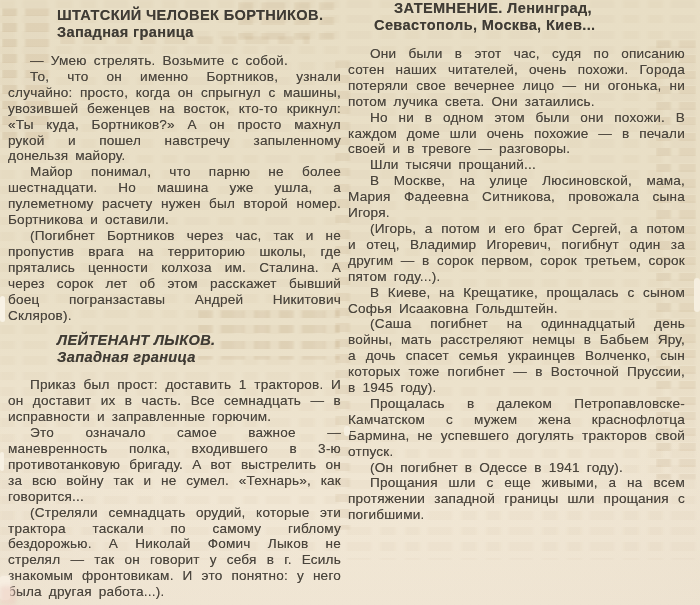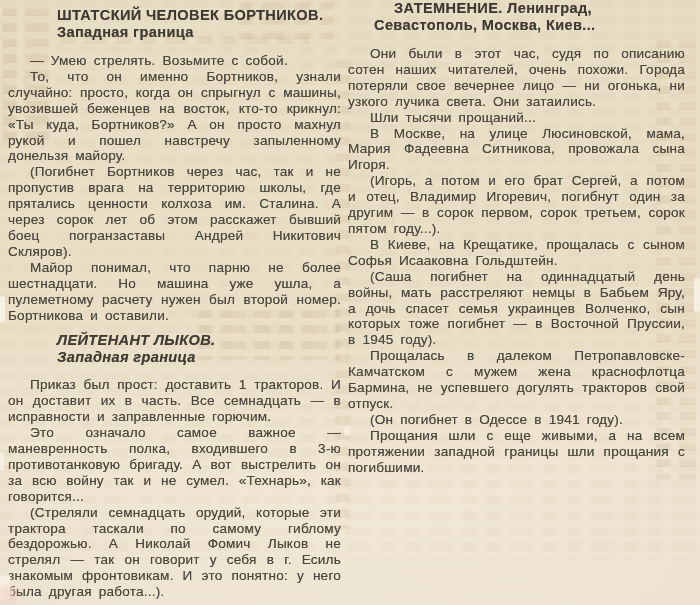--- a/index.html
+++ b/index.html
@@ -81,42 +81,43 @@
   <div class="ghost g6"></div>
 
   <div class="col col-left">
     <section>
       <div class="sec-head">
         <h2 class="title">ШТАТСКИЙ ЧЕЛОВЕК БОРТНИКОВ.</h2>
         <h3 class="subtitle">Западная граница</h3>
       </div>
       <p class="para">— Умею стрелять. Возьмите с собой.</p>
       <p class="para">То, что он именно Бортников, узнали случайно: просто, когда он спрыгнул с машины, увозившей беженцев на восток, кто-то крикнул: «Ты куда, Бортников?» А он просто махнул рукой и пошел навстречу запыленному донельзя майору.</p>
+      <p class="para">Майор понимал, что парню не более шестнадцати. Но машина уже ушла, а пулеметному расчету нужен был второй номер. Бортникова и оставили.</p>
       <p class="para">(Погибнет Бортников через час, так и не пропустив врага на территорию школы, где прятались ценности колхоза им. Сталина. А через сорок лет об этом расскажет бывший боец погранзаставы Андрей Никитович Скляров).</p>
-      <p class="para">Майор понимал, что парню не более шестнадцати. Но машина уже ушла, а пулеметному расчету нужен был второй номер. Бортникова и оставили.</p>
     </section>
 
     <section>
       <div class="sec-head second">
         <h2 class="title">ЛЕЙТЕНАНТ ЛЫКОВ.</h2>
         <h3 class="subtitle">Западная граница</h3>
       </div>
       <p class="para">Приказ был прост: доставить 1 тракторов. И он доставит их в часть. Все семнадцать — в исправности и заправленные горючим.</p>
       <p class="para">Это означало самое важное — маневренность полка, входившего в 3-ю противотанковую бригаду. А вот выстрелить он за всю войну так и не сумел. «Технарь», как говорится...</p>
       <p class="para">(Стреляли семнадцать орудий, которые эти трактора таскали по самому гиблому бездорожью. А Николай Фомич Лыков не стрелял — так он говорит у себя в г. Есиль знакомым фронтовикам. И это понятно: у него была другая работа...).</p>
     </section>
   </div>
 
   <div class="col col-right">
     <section>
       <div class="sec-head">
         <h2 class="title first-line">ЗАТЕМНЕНИЕ. Ленинград,</h2>
         <h2 class="title">Севастополь, Москва, Киев...</h2>
       </div>
-      <p class="para">Они были в этот час, судя по описанию сотен наших читателей, очень похожи. Города потеряли свое вечернее лицо — ни огонька, ни узкого лучика света. Они затаились.</p>
+      <p class="para">Они были в этот час, судя по описанию сотен наших читателей, очень похожи. Города потеряли свое вечернее лицо — ни огонька, ни потом лучика света. Они затаились.</p>
+      <p class="para">Но ни в одном этом были они похожи. В каждом доме шли очень похожие — в печали своей и в тревоге — разговоры.</p>
       <p class="para">Шли тысячи прощаний...</p>
       <p class="para">В Москве, на улице Люсиновской, мама, Мария Фадеевна Ситникова, провожала сына Игоря.</p>
       <p class="para">(Игорь, а потом и его брат Сергей, а потом и отец, Владимир Игоревич, погибнут один за другим — в сорок первом, сорок третьем, сорок пятом году...).</p>
       <p class="para">В Киеве, на Крещатике, прощалась с сыном Софья Исааковна Гольдштейн.</p>
       <p class="para">(Саша погибнет на одиннадцатый день войны, мать расстреляют немцы в Бабьем Яру, а дочь спасет семья украинцев Волченко, сын которых тоже погибнет — в Восточной Пруссии, в 1945 году).</p>
       <p class="para">Прощалась в далеком Петропавловске-Камчатском с мужем жена краснофлотца Бармина, не успевшего догулять тракторов свой отпуск.</p>
       <p class="para">(Он погибнет в Одессе в 1941 году).</p>
       <p class="para">Прощания шли с еще живыми, а на всем протяжении западной границы шли прощания с погибшими.</p>
     </section>
   </div>

